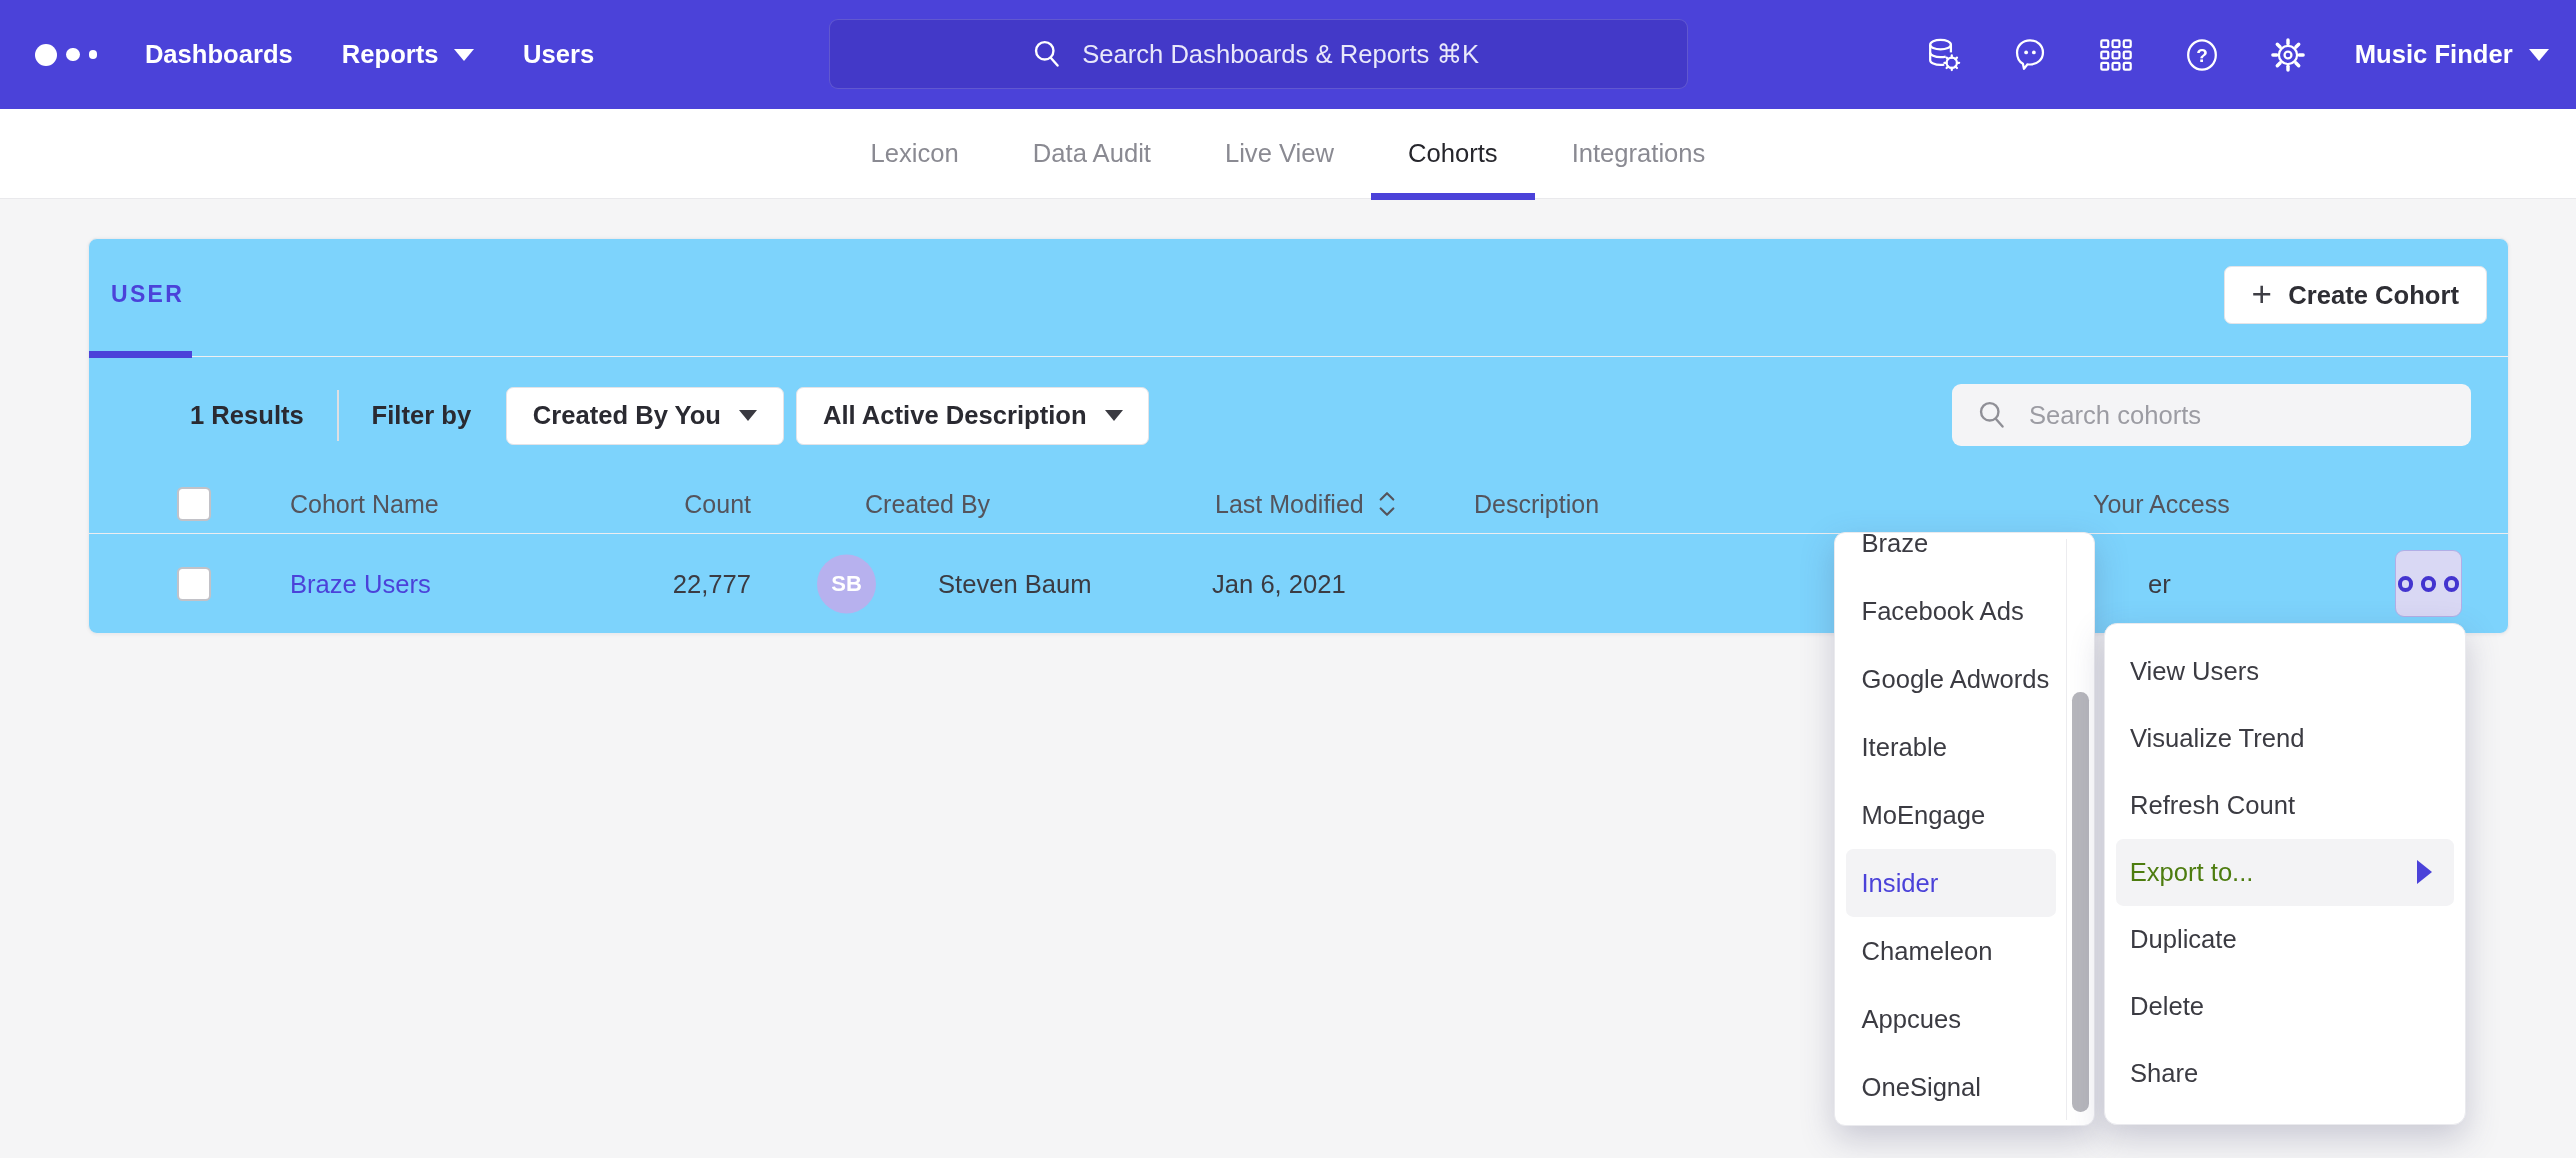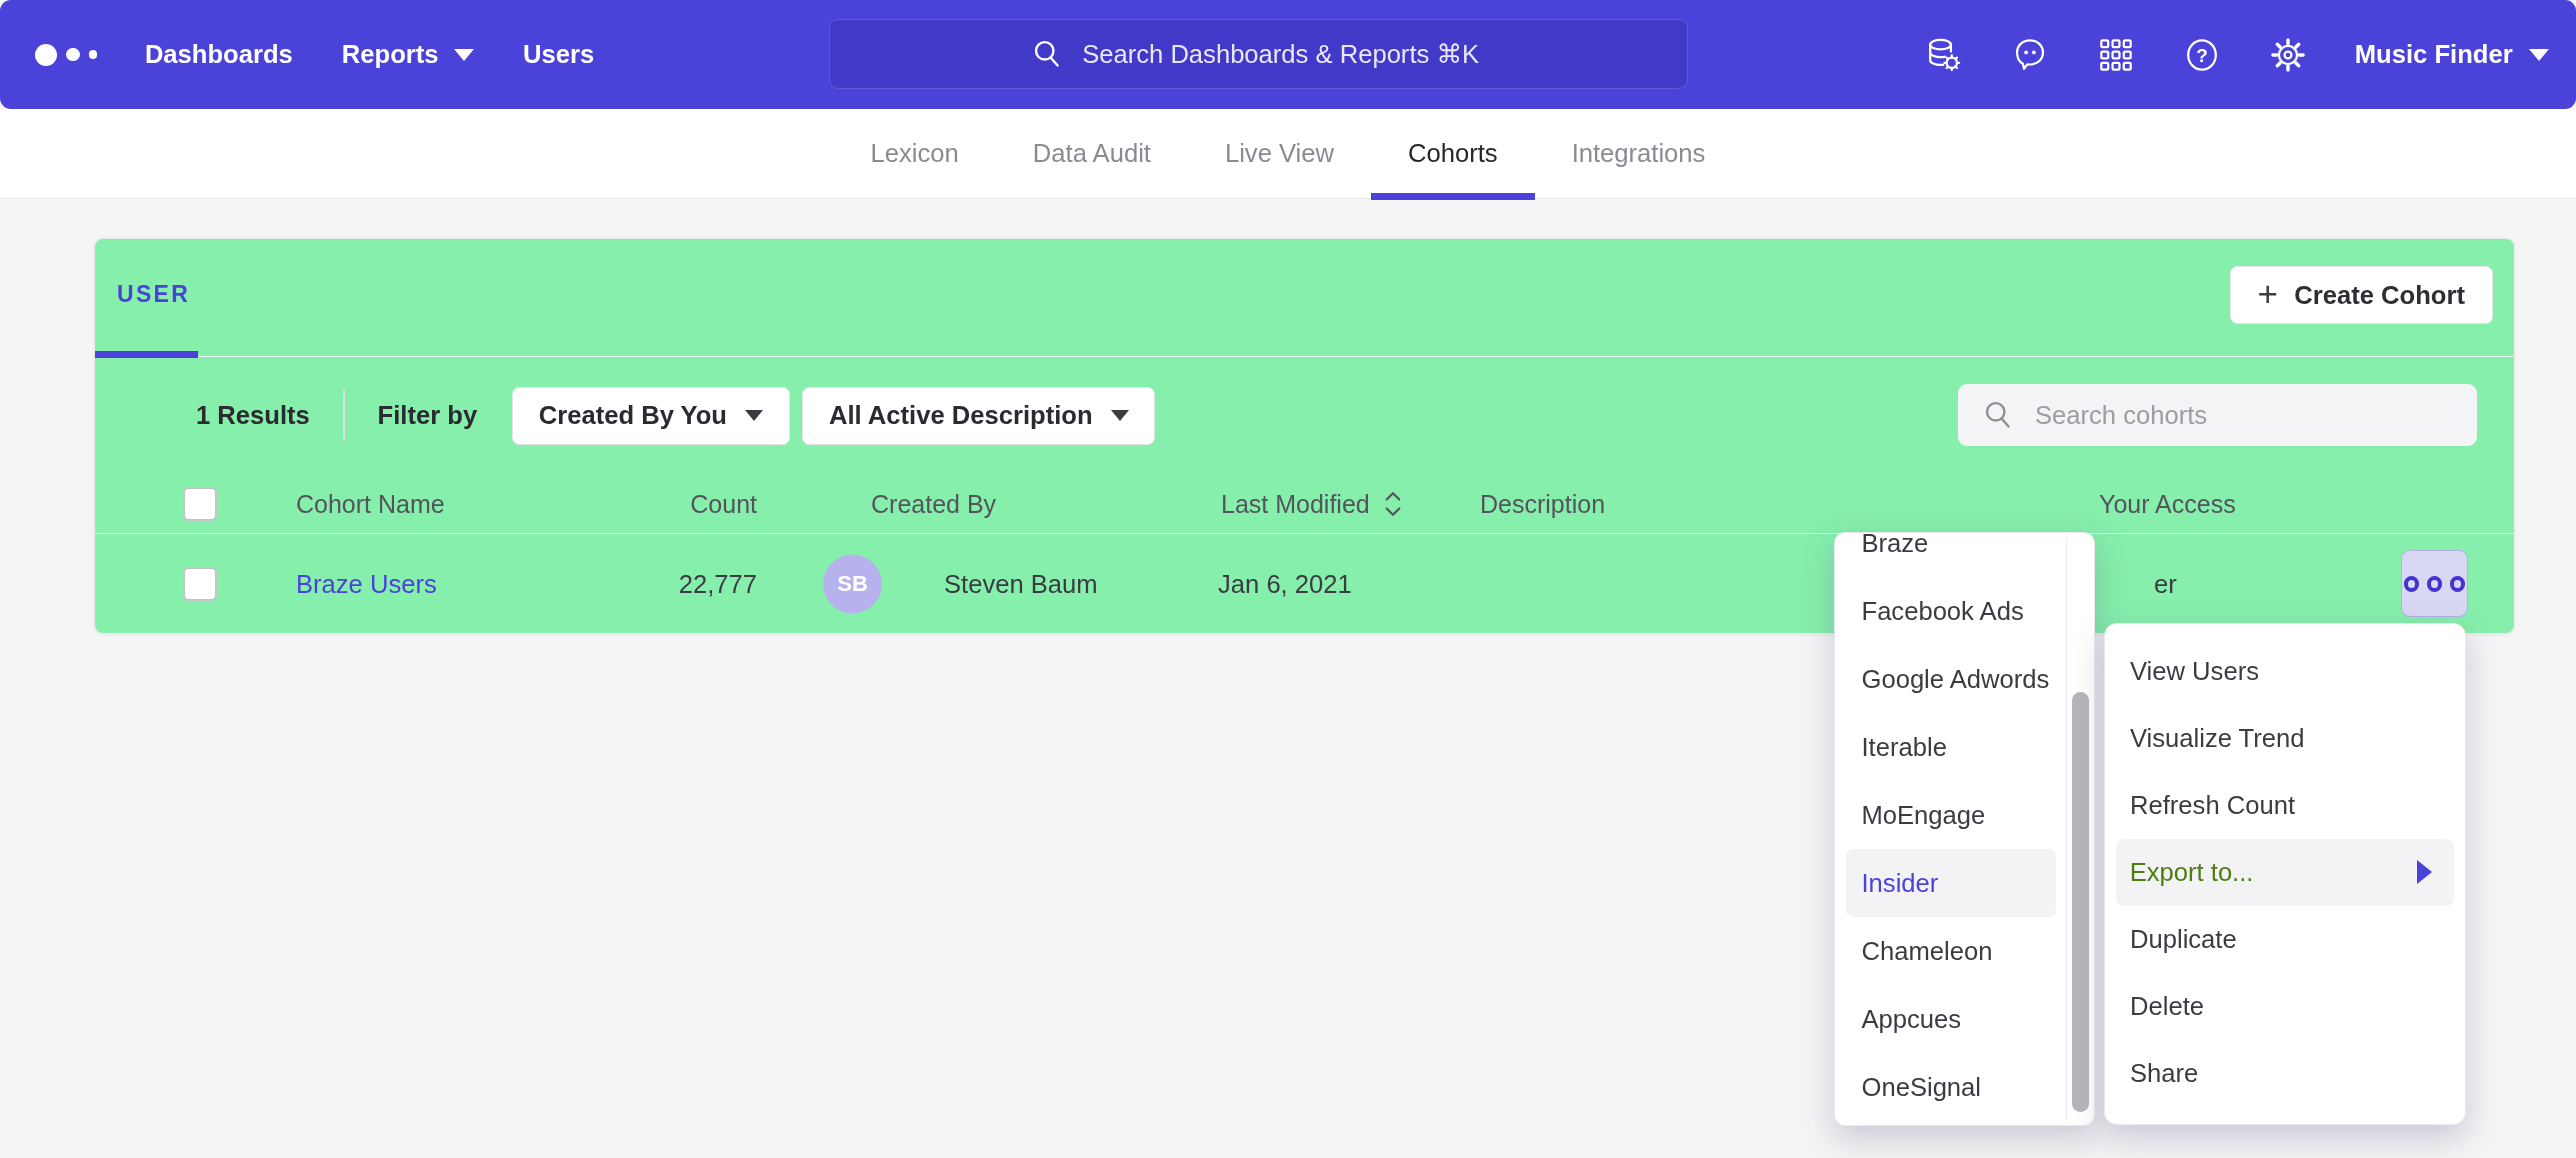--- a/index.html
+++ b/index.html
@@ -3,21 +3,21 @@
 <meta charset="utf-8">
 <style>
   html,body{margin:0;padding:0;}
   .screen{
     position:relative;width:2576px;height:1158px;overflow:hidden;
     background:#F5F5F6;
     font-family:"Liberation Sans","DejaVu Sans",sans-serif;
     -webkit-font-smoothing:antialiased;
   }
   
-  .topbar{position:absolute;top:0;left:0;right:0;height:109px;background:#4B42D9;display:flex;align-items:center;z-index:10;border-radius:11px;}
+  .topbar{position:absolute;top:0;left:0;right:0;height:109px;background:#4B42D9;display:flex;align-items:center;z-index:10;}
   .logo{margin-left:35px;display:flex;align-items:center;gap:9px;}
   .logo .d1{width:22px;height:22px;border-radius:50%;background:#fff;}
   .logo .d2{width:13.7px;height:13.7px;border-radius:50%;background:#fff;}
   .logo .d3{width:8.2px;height:8.2px;border-radius:50%;background:#fff;}
   .nav-links{display:flex;align-items:center;margin-left:48px;gap:49px;}
   .nav-link{display:flex;align-items:center;gap:15.5px;color:#fff;font-size:25.6px;font-weight:700;cursor:pointer;}
   .caret-w{width:0;height:0;border-left:10px solid transparent;border-right:10px solid transparent;border-top:12px solid #fff;}
   .caret-d{width:0;height:0;border-left:9px solid transparent;border-right:9px solid transparent;border-top:11px solid #3A3A41;}
   .topbar-search{position:absolute;left:829px;top:19px;width:859px;height:70px;background:#4339C8;border:0.9px solid rgba(255,255,255,0.16);border-radius:9px;display:flex;align-items:center;justify-content:center;gap:16.4px;box-sizing:border-box;}
   .topbar-search svg{flex:0 0 auto;}
@@ -25,21 +25,21 @@
   .topbar-search input::placeholder{color:#E9E8FA;opacity:1;}
   .topbar-right{margin-left:auto;margin-right:27px;display:flex;align-items:center;gap:48px;}
   .tb-icon{width:38px;height:38px;display:flex;align-items:center;justify-content:center;cursor:pointer;}
   .project{display:flex;align-items:center;gap:16.4px;color:#fff;font-size:25.6px;font-weight:700;cursor:pointer;}
   
   .subnav{position:absolute;top:109px;left:0;right:0;height:89px;background:#fff;border-bottom:1.8px solid #E9E9EC;display:flex;justify-content:center;align-items:center;gap:74px;z-index:5;}
   .subnav-tab{position:relative;height:100%;display:flex;align-items:center;font-size:25.6px;color:#8A8A92;cursor:pointer;}
   .subnav-tab.active{color:#26262C;font-weight:500;}
   .subnav-tab.active::after{content:"";position:absolute;left:-37px;right:-37px;bottom:-1.8px;height:6.4px;background:#4B42D9;}
   
-  .card{position:absolute;left:94px;top:238px;width:2421px;height:396px;background:#86efac;border:0.9px solid #EBEBEE;border-radius:9px;box-shadow:0 0.9px 3.7px rgba(20,20,40,0.05);box-sizing:border-box;z-index:6;}
+  .card{position:absolute;left:88px;top:238px;width:2421px;height:396px;background:#7dd3fc;border:0.9px solid #EBEBEE;border-radius:9px;box-shadow:0 0.9px 3.7px rgba(20,20,40,0.05);box-sizing:border-box;z-index:6;}
   .card-tabs{position:relative;height:117px;border-bottom:1.8px solid #EFEFF1;}
   .user-tab{position:absolute;left:22px;top:42px;font-size:23px;font-weight:700;letter-spacing:2.3px;color:#4B42D9;cursor:pointer;}
   .user-underline{position:absolute;left:0;bottom:-1.8px;width:103px;height:6.4px;background:#4B42D9;}
   .create-btn{position:absolute;right:21px;top:27px;height:58px;padding:0 27px;background:#fff;border:1.8px solid #E4E4E8;border-radius:7.3px;display:flex;align-items:center;gap:16.4px;font-size:25.6px;font-weight:600;color:#2E2E34;cursor:pointer;box-sizing:border-box;}
   .plus-glyph{font-size:35px;font-weight:400;color:#3E3E45;line-height:1;margin-top:-3.7px;}
   .toolbar{position:relative;height:117px;display:flex;align-items:center;padding-left:101px;}
   .results{font-size:25.6px;font-weight:600;color:#2A2A31;}
   .vdivider{width:1.8px;height:51px;background:#DFDFE3;margin:0 33px;}
   .filter-by{font-size:25.6px;font-weight:600;color:#2A2A31;margin-right:35px;}
   .filter-btn{height:58px;padding:0 25.6px;border:1.8px solid #E3E3E7;border-radius:7.3px;background:#fff;display:flex;align-items:center;gap:18px;font-size:25.6px;font-weight:600;color:#2A2A31;margin-right:12.8px;cursor:pointer;box-sizing:border-box;}

